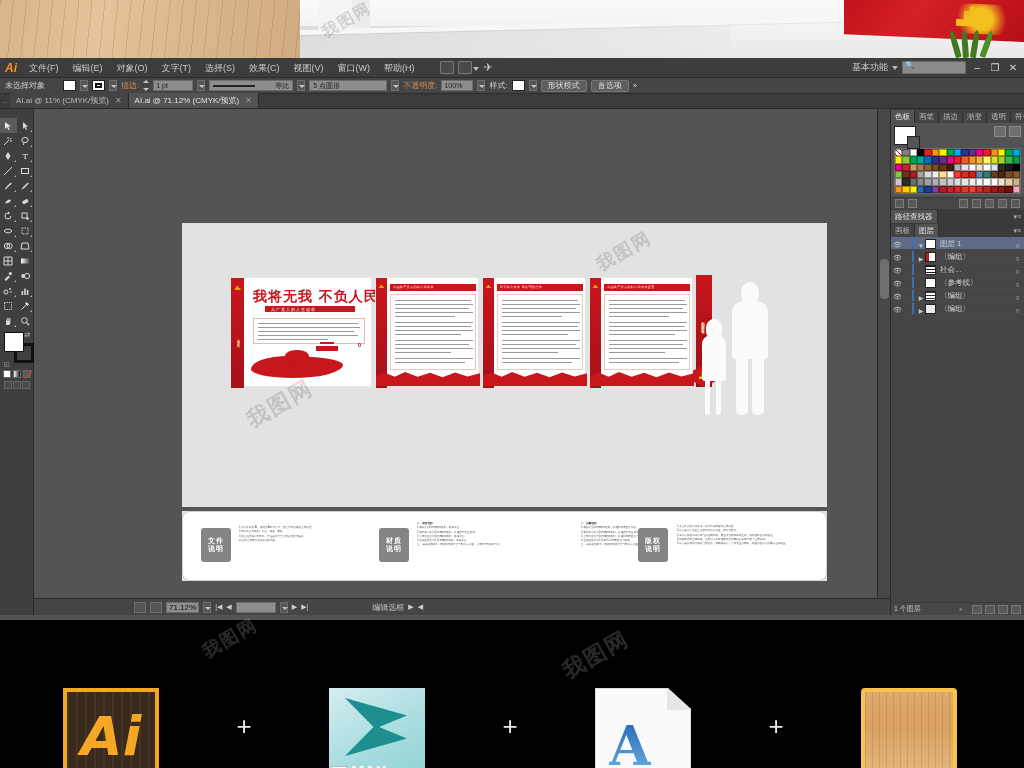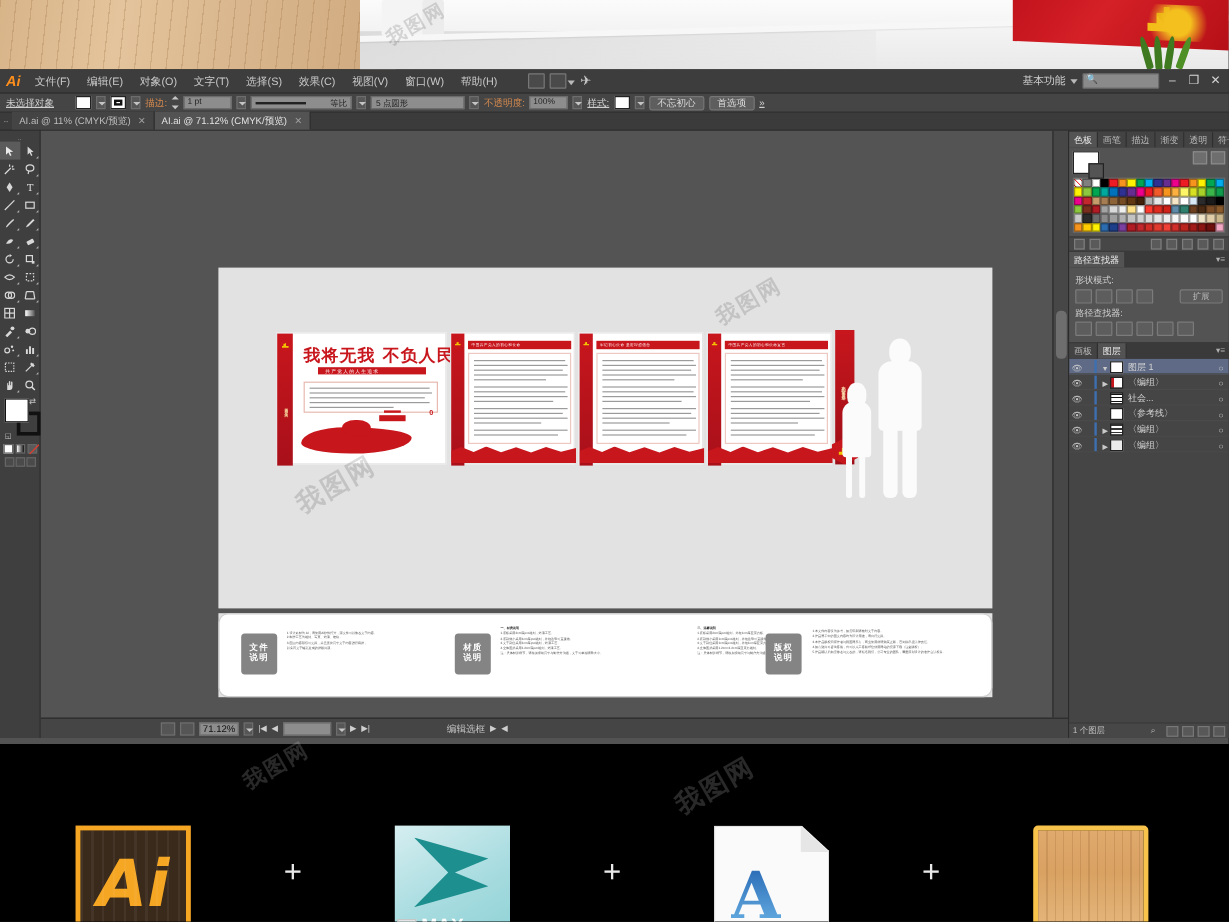--- a/index.html
+++ b/index.html
@@ -51,21 +51,21 @@
   .ws-label{font-size:9px;color:#cfcfcf;}
   .ws-caret{border-left:3px solid transparent;border-right:3px solid transparent;border-top:4px solid #b9b9b9;}
   .search-box{width:64px;height:13px;background:#8a8a8a;border:1px solid #6a6a6a;border-radius:1px;
      position:relative;}
   .search-box:before{content:"\1F50D";position:absolute;left:2px;top:-1px;font-size:8px;color:#3b3b3b;}
   .win-btn{width:14px;text-align:center;color:#d5d5d5;font-size:10px;line-height:14px;}
 
   
   .ctrlbar{height:16px;background:#454545;display:flex;align-items:center;gap:4px;
      padding:0 5px;border-bottom:1px solid #2c2c2c;font-size:8px;color:#cfcfcf;}
-  .cb-label{white-space:nowrap;text-decoration:underline;}
+  .cb-label{white-space:nowrap;}
   .cb-swatch{width:13px;height:11px;background:#fff;border:1px solid #222;}
   .cb-swatch.k{background:#fff;position:relative;}
   .cb-swatch.k:after{content:"";position:absolute;inset:2px;border:2px solid #111;background:#fff;}
   .cb-mini{width:8px;height:11px;background:#565656;border:1px solid #6d6d6d;position:relative;}
   .cb-mini:after{content:"";position:absolute;left:1px;top:4px;border-left:3px solid transparent;
      border-right:3px solid transparent;border-top:3px solid #c4c4c4;}
   .cb-orange{color:#d4894e;white-space:nowrap;}
   .cb-field{height:11px;background:#8d8d8d;border:1px solid #6c6c6c;color:#222;font-size:7px;
      padding:0 2px;display:flex;align-items:center;}
   .cb-stepper{width:6px;height:11px;display:flex;flex-direction:column;justify-content:space-between;}
@@ -301,21 +301,21 @@
       <div class="cb-strokebox" style="width:78px">
         <span>5 点圆形</span>
       </div>
       <div class="cb-mini"></div>
       <div class="cb-orange">不透明度:</div>
       <div class="cb-field" style="width:32px">100%</div>
       <div class="cb-mini"></div>
       <div class="cb-label">样式:</div>
       <div class="cb-swatch"></div>
       <div class="cb-mini"></div>
-      <div class="cb-btn">不忘初心</div>
+      <div class="cb-btn">形状模式</div>
       <div class="cb-btn">首选项</div>
       <div class="cb-label">»</div>
     </div>
 
     <div class="tabbar">
       <div class="tab-grip">‥</div>
       <div class="doctab">
         <span>AI.ai @ 11% (CMYK/预览)</span>
         <span class="tab-close">✕</span>
       </div>
@@ -867,39 +867,20 @@
           <span></span>
           <span></span>
           <span></span>
           <span></span>
         </div>
 
         <div class="pnl-tabs">
           <div class="pnl-tab active">路径查找器</div>
           <div class="pnl-menu">▾≡</div>
         </div>
-        <div class="pnl-body" style="padding-bottom:5px">
-          <div class="pf-label">形状模式:</div>
-          <div class="pf-row">
-            <div class="pf-btn"></div>
-            <div class="pf-btn"></div>
-            <div class="pf-btn"></div>
-            <div class="pf-btn"></div>
-            <div class="pf-expand">扩展</div>
-          </div>
-          <div class="pf-label">路径查找器:</div>
-          <div class="pf-row">
-            <div class="pf-btn"></div>
-            <div class="pf-btn"></div>
-            <div class="pf-btn"></div>
-            <div class="pf-btn"></div>
-            <div class="pf-btn"></div>
-            <div class="pf-btn"></div>
-          </div>
-        </div>
 
         <div class="pnl-tabs">
           <div class="pnl-tab">画板</div>
           <div class="pnl-tab active">图层</div>
           <div class="pnl-menu">▾≡</div>
         </div>
         <div style="background:#454545;flex:1;overflow:hidden">
           <div class="layer-row sel">
             <div class="lr-eye">👁</div>
             <div class="lr-lock"></div>

